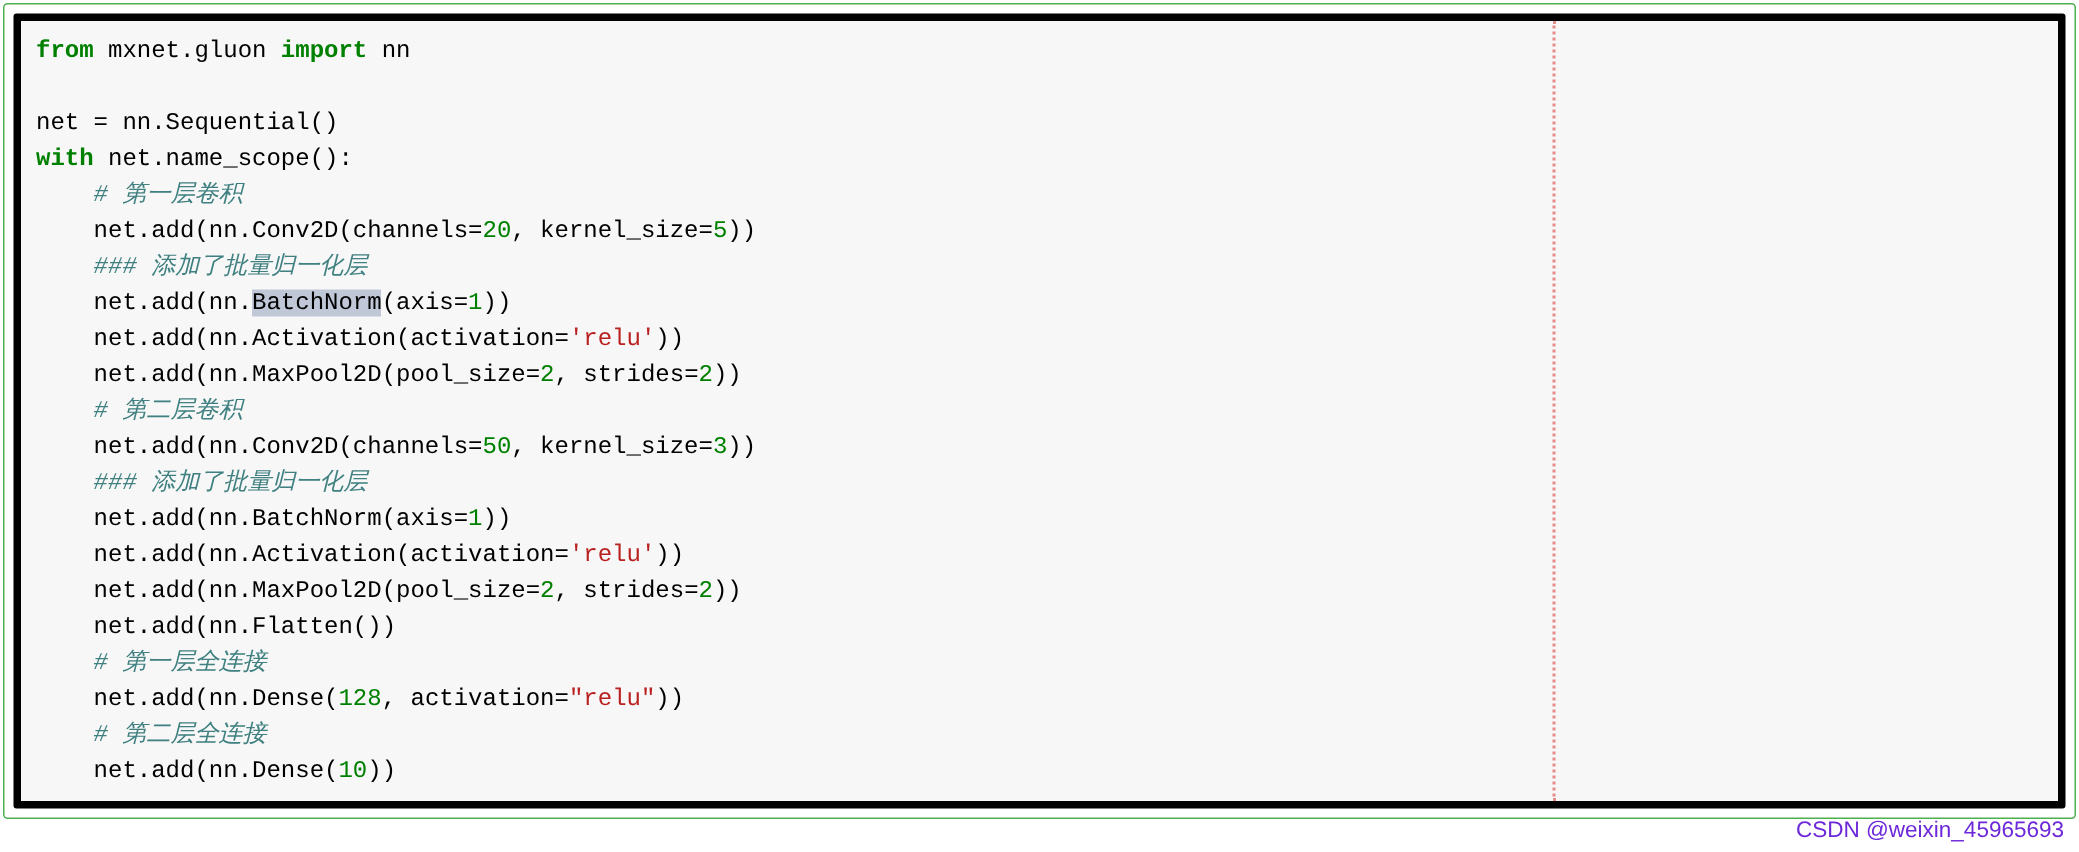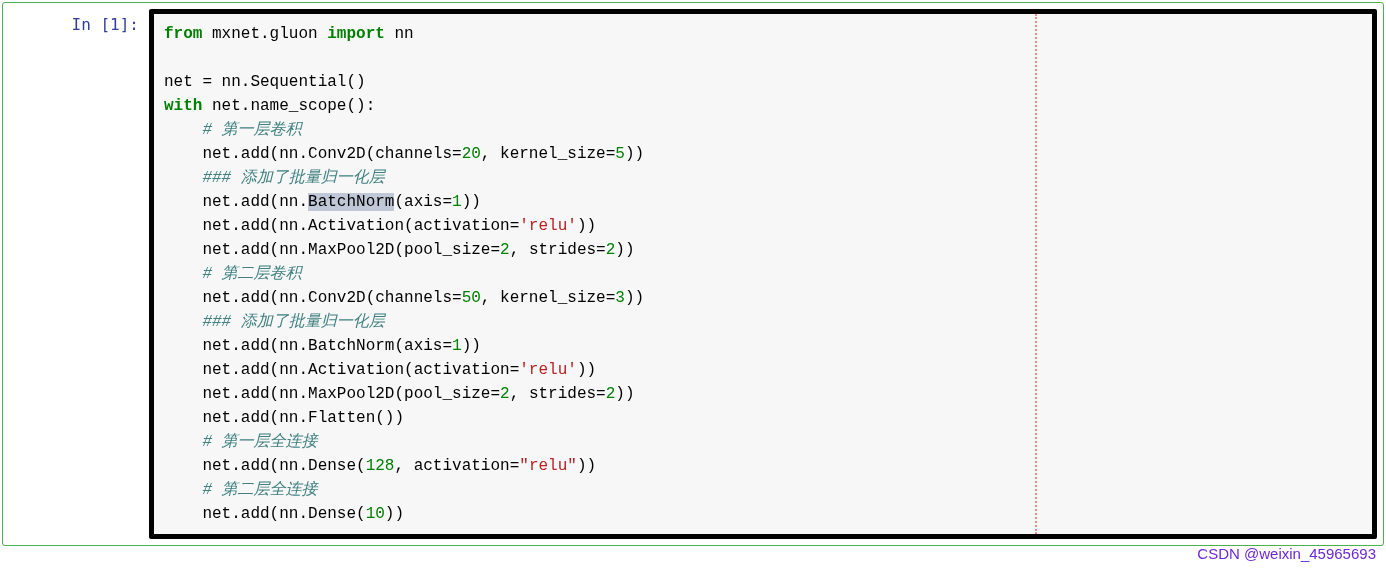--- a/index.html
+++ b/index.html
@@ -68,23 +68,20 @@
       right: 10px;
       color: #6d28d9;
       font-size: 15px;
       font-family: Arial, sans-serif;
     }
   </style>
 </head>
 <body>
 
 <div class="cell-container">
-  <div class="prompt-area">
-    <span>In [1]:</span>
-  </div>
   <div class="code-area">
     <div class="red-divider"></div>
     <pre><span class="kw">from</span><span> mxnet.gluon </span><span class="kw">import</span><span> nn</span>
 <div class="blankline"></div><span>net = nn.Sequential()</span>
 <span class="kw">with</span><span> net.name_scope():</span>
 <span class="comment">    # 第一层卷积</span>
 <span>    net.add(nn.Conv2D(channels=</span><span class="num">20</span><span>, kernel_size=</span><span class="num">5</span><span>))</span>
 <span class="comment">    ### 添加了批量归一化层</span>
 <span>    net.add(nn.</span><span class="selected">BatchNorm</span><span>(axis=</span><span class="num">1</span><span>))</span>
 <span>    net.add(nn.Activation(activation=</span><span class="str">'relu'</span><span>))</span>

